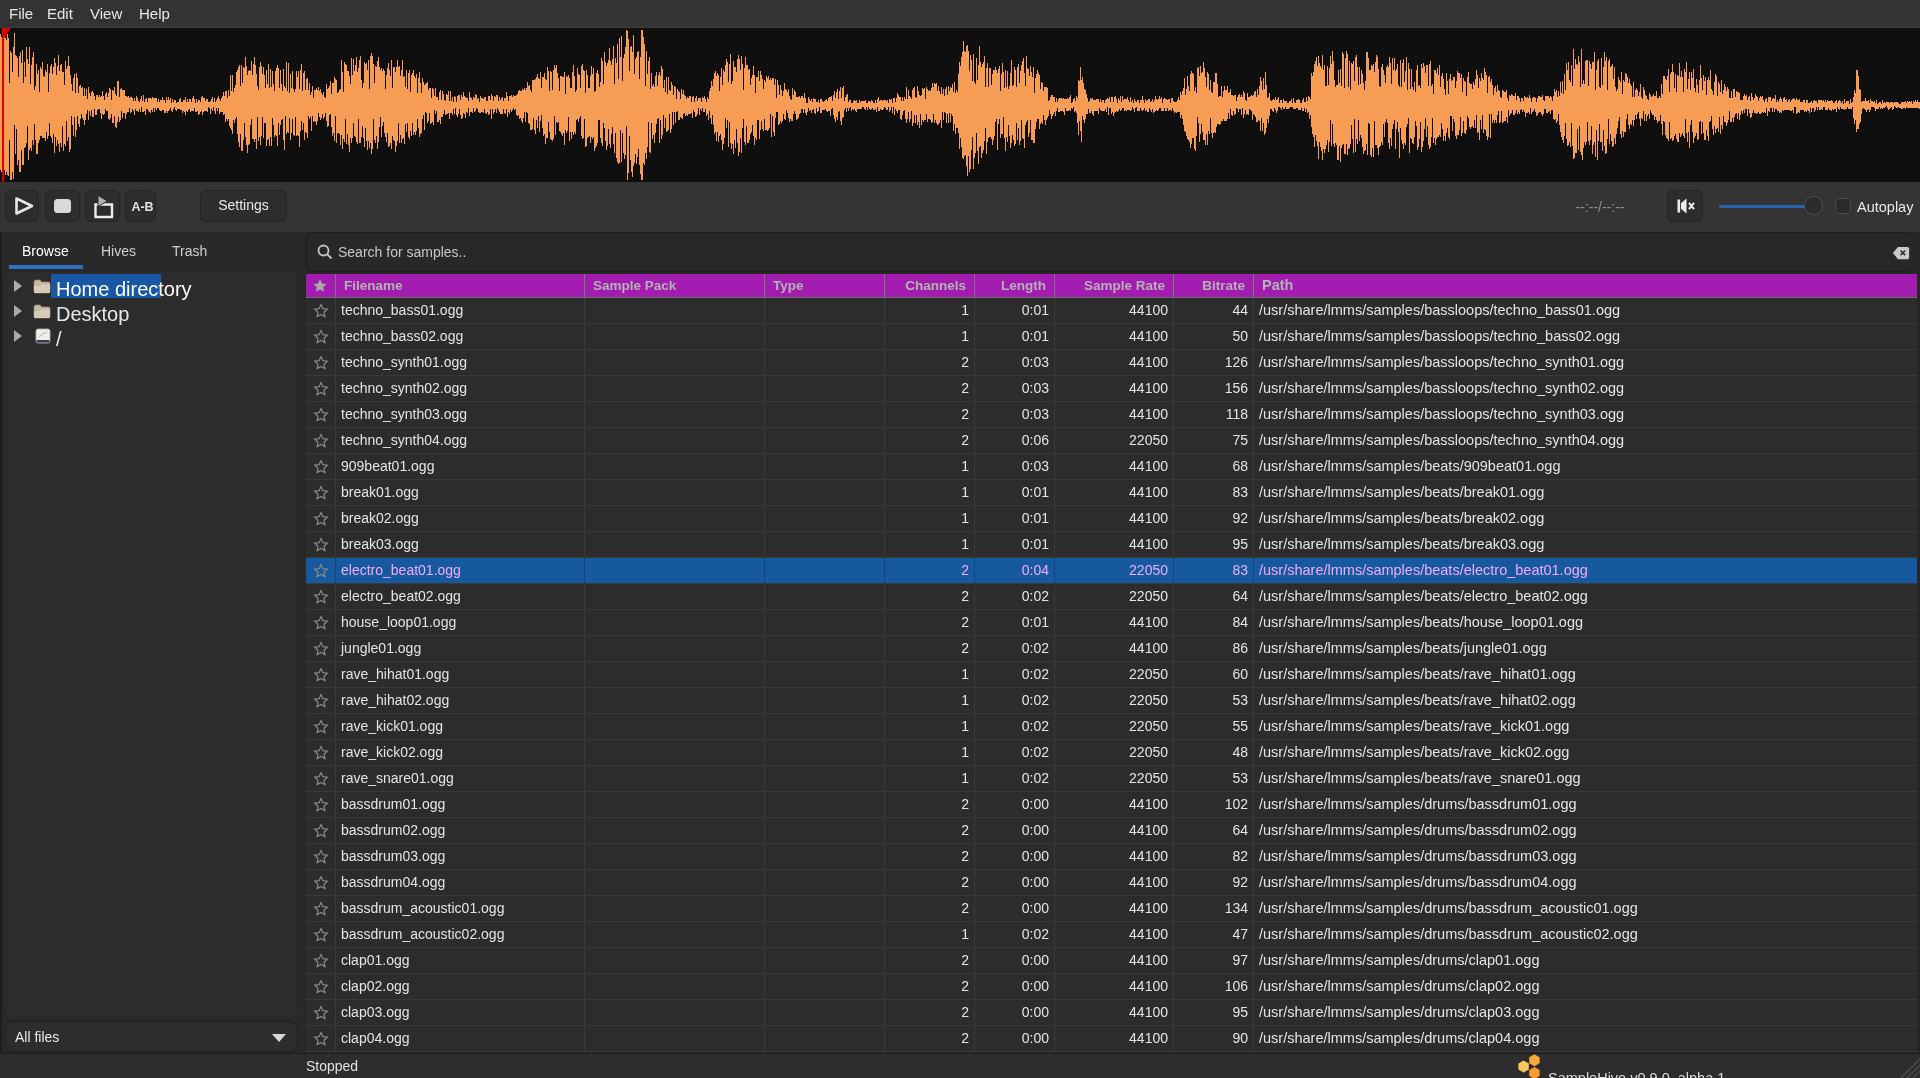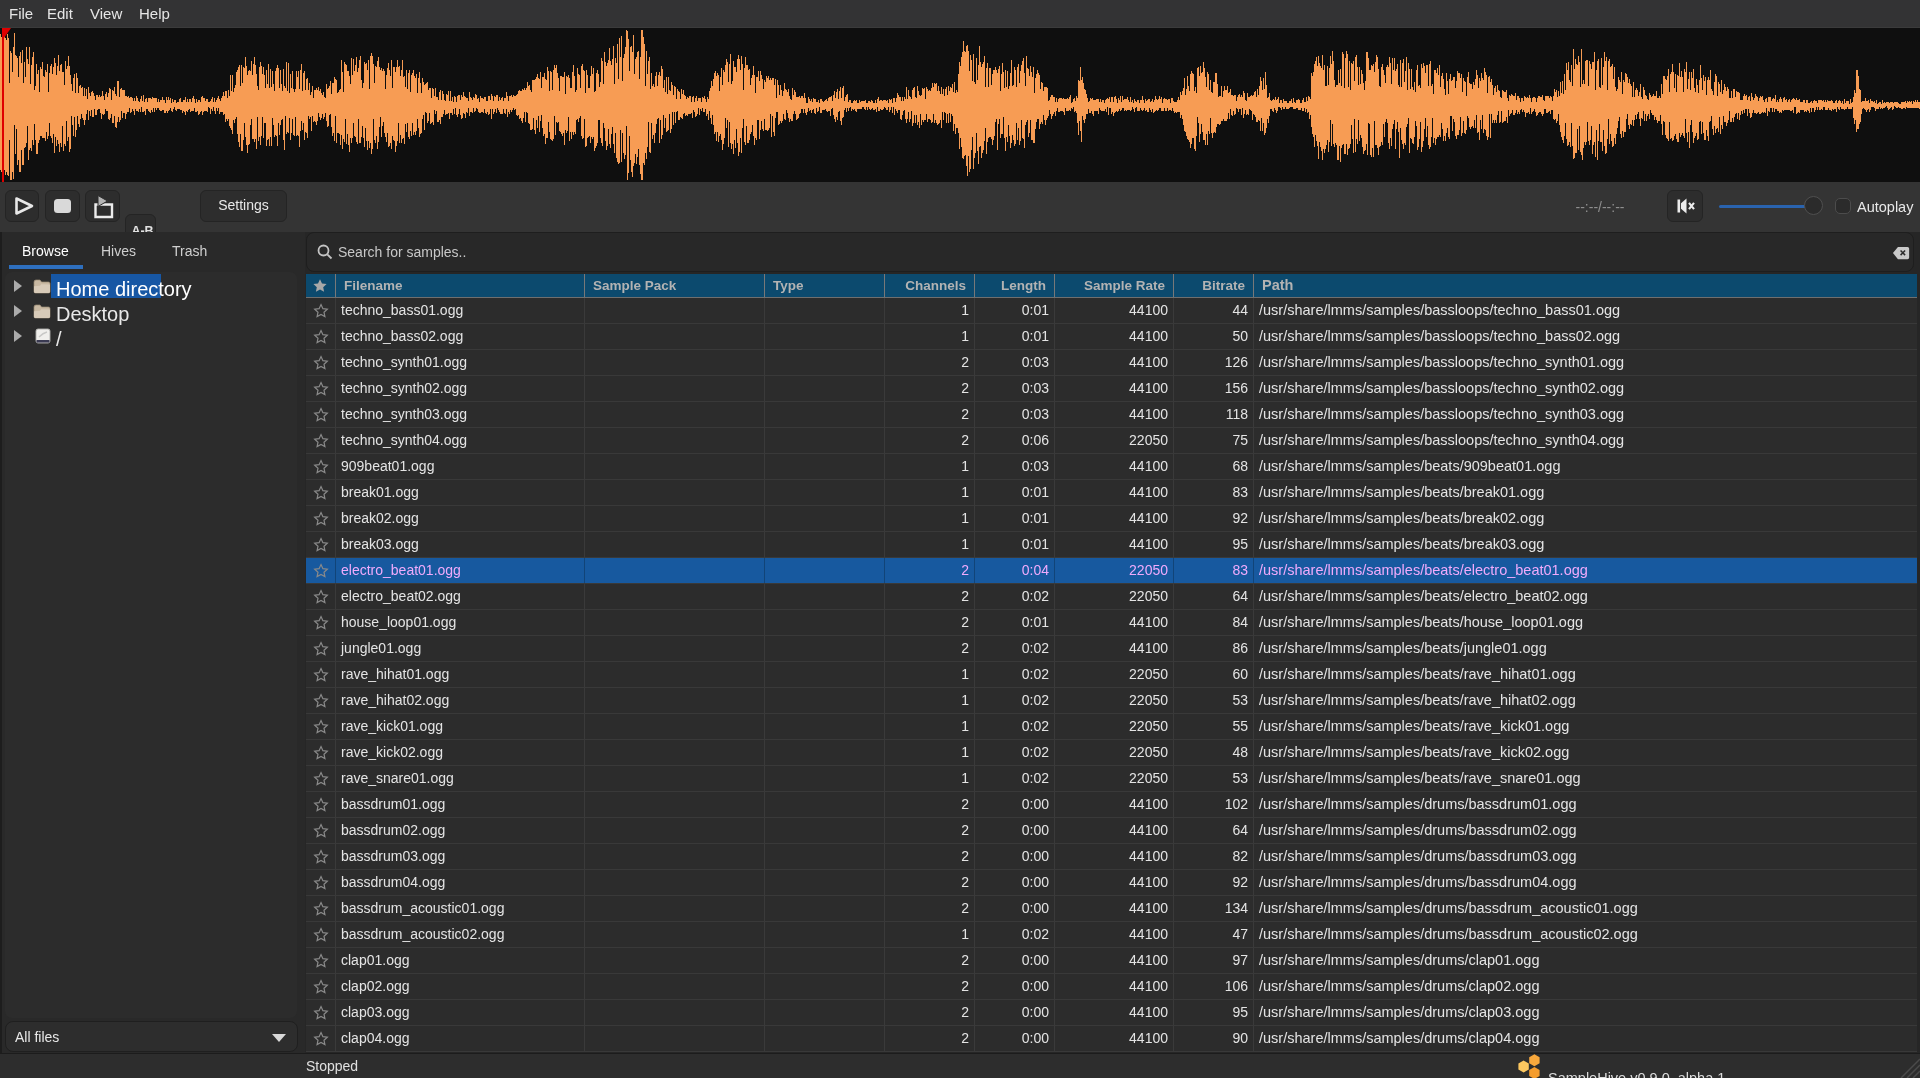--- a/index.html
+++ b/index.html
@@ -38,21 +38,21 @@
 #combotxt { left:15px; top:1029px; font-size:14px; color:#e8e8e8;text-align:right; }
 #comboarrow { left:272px; top:1034px; width:0; height:0;
   border-left:7px solid transparent; border-right:7px solid transparent; border-top:8px solid #d8d8d8; }
 
 #rightcol { left:305px; top:232px; width:1615px; height:821px; background:#262626; }
 #leftedge { left:0; top:232px; width:2px; height:821px; background:#1d1d1d; }
 #searchwrap { left:306px; top:232px; width:1608px; height:40px; background:#282828;
   border:1px solid #1e1e1e; border-radius:8px; }
 #searchtxt { left:338px; top:244px; font-size:14px; color:#c8c8c8; }
 
-#tablehead { left:306px; top:274px; width:1611px; height:24px; background:#0c4a6e;
+#tablehead { left:306px; top:274px; width:1611px; height:24px; background:#a21caf;
   border-bottom:1px solid #6f6f6f; display:flex; }
 #tablehead div { position:relative; font-size:13.5px; font-weight:bold; color:#b3b3b3; line-height:23px;
   border-right:1px solid #787878; padding:0 8px; }
 #rows { left:306px; top:298px; width:1611px; height:754px; }
 .row { position:relative; width:1611px; height:26px; border-bottom:1px solid #393939; display:flex; background:#2c2c2c; }
 .row div { position:relative; font-size:14px; color:#e4e4e4; line-height:25px;
   border-right:1px solid #3a3a3a; padding:0 5px; white-space:nowrap; overflow:hidden; }
 .row.sel { background:#17599f; }
 .row.sel div { border-right-color:#114478; color:#f0abfc; }
 .row svg.star { position:absolute; left:7px; top:5px; }
@@ -93,21 +93,21 @@
   <svg width="33" height="30" viewBox="0 0 33 30">
       <rect x="8" y="8" width="17" height="14" rx="3.5" fill="#d9d9d9"></rect>
     </svg>
 </div>
 <div class="tbtn" style="left:85px; width:35px;">
   <svg width="33" height="30" viewBox="0 0 33 30">
     <path d="M9.5 13.5 H26 V26 H9.5 Z" fill="none" stroke="#ececec" stroke-width="2.4"></path>
     <path d="M12 4.5 L21.5 10 L12 15.5 Z" fill="#b4b4b4" stroke="#2d2d2d" stroke-width="1"></path>
   </svg>
 </div>
-<div class="tbtn" style="left:125px; width:31px;margin-top:24px;">
+<div class="tbtn" style="left:125px; width:31px;">
   <svg width="33" height="30" viewBox="0 0 33 30">
     <text x="16.5" y="20" text-anchor="middle" font-family="Liberation Sans" font-size="12.5" font-weight="bold" fill="#e2e2e2">A-B</text>
   </svg>
 </div>
 <div class="tbtn" style="left:164px; width:87px; color:#e8e8e8; font-size:14px; text-align:center; line-height:29px;margin-left:36px;">Settings</div>
 <div id="timetxt">--:--/--:--</div>
 <div class="tbtn" style="left:1667px; width:36px;">
   <svg width="34" height="30" viewBox="0 0 34 30">
     <rect x="9.5" y="8.5" width="2.6" height="13" fill="#ececec"></rect>
     <path d="M13 12.2 L18.5 7.5 V22.5 L13 17.8 Z" fill="#ececec"></path>

